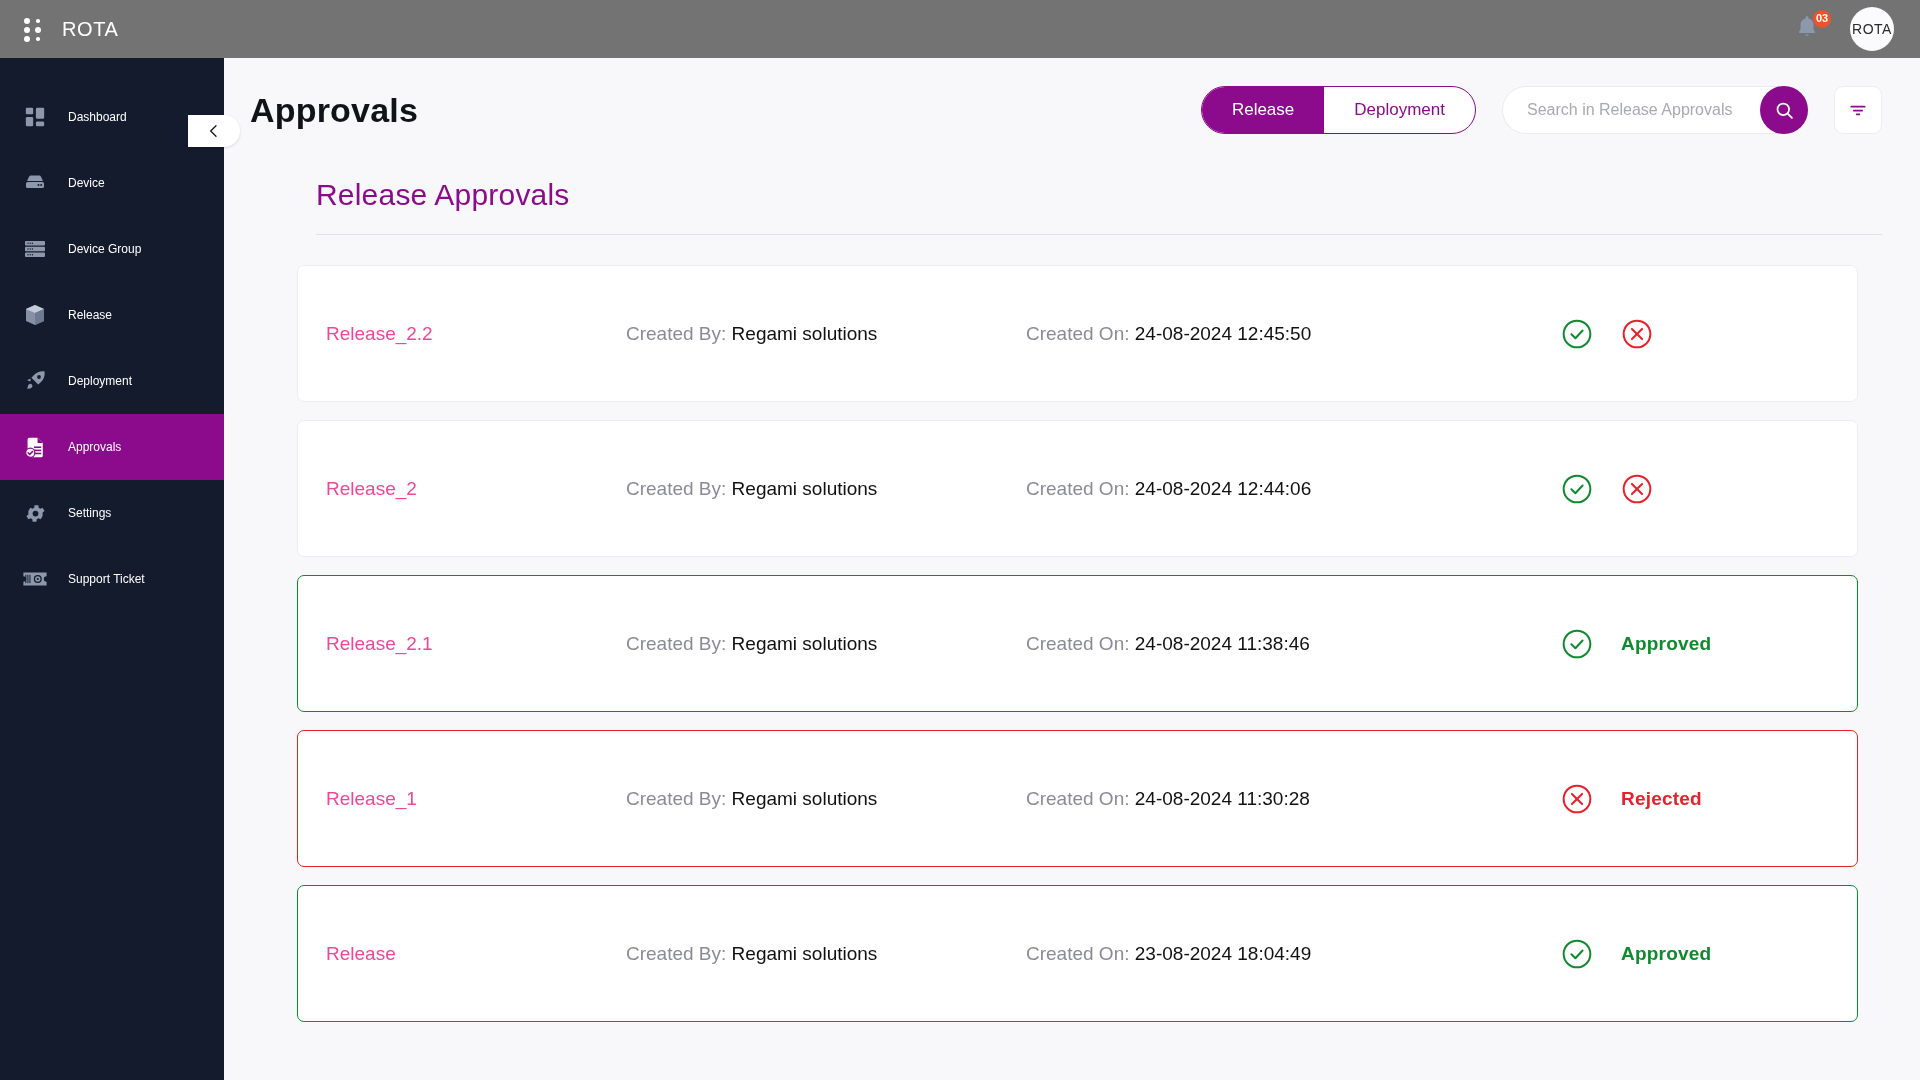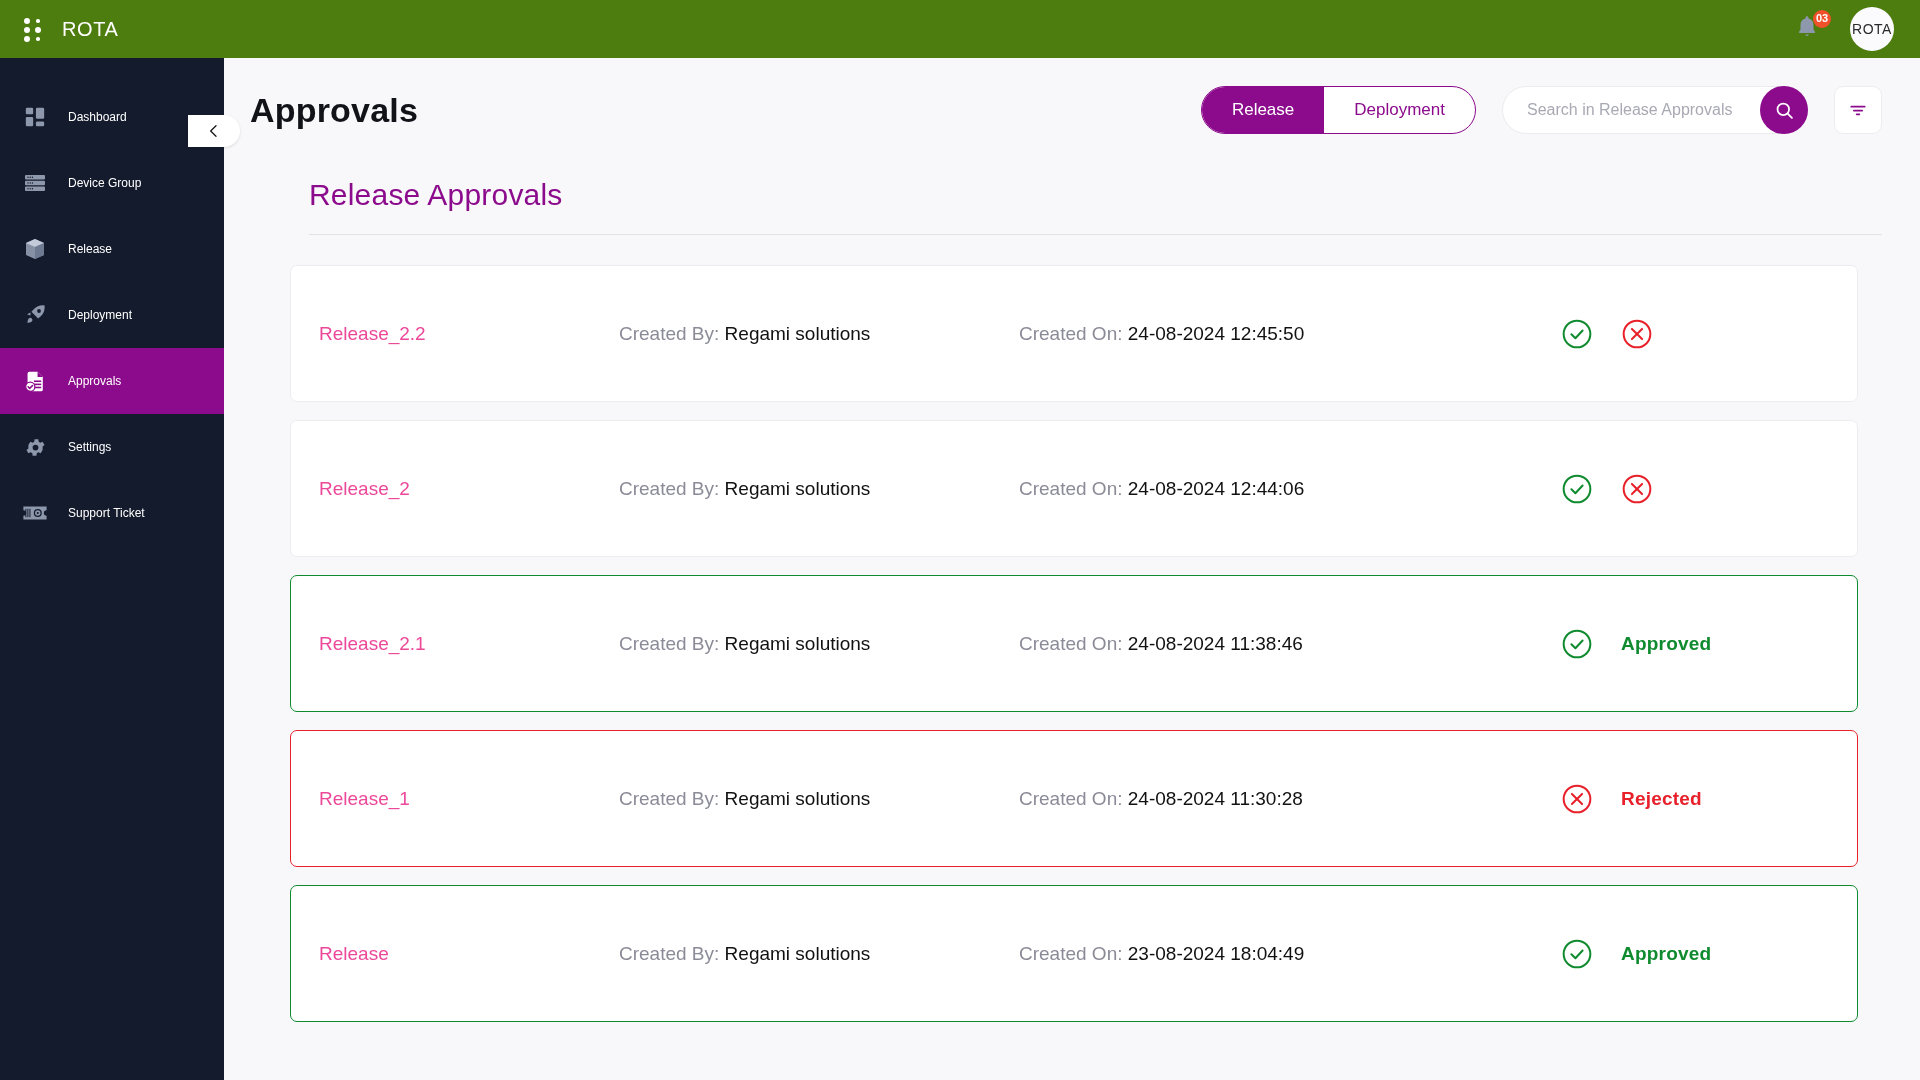--- a/index.html
+++ b/index.html
@@ -7,21 +7,21 @@
     width: 1920px; height: 1080px;
     font-family: "Liberation Sans", sans-serif;
     background: #f8f8fa;
     overflow: hidden;
   }
   .app { position: relative; width: 1920px; height: 1080px; display: flex; flex-direction: column; }
 
   
   .topbar {
     height: 58px; min-height: 58px;
-    background: #4d7c0f;
+    background: #737373;
     display: flex; align-items: center;
     padding: 0 26px 0 24px;
     position: relative; z-index: 30;
   }
   .brand { display: flex; align-items: center; gap: 16px; }
   .logo-dots { width: 22px; height: 26px; position: relative; }
   .logo-dots i { position: absolute; border-radius: 50%; background: #ffffff; display: block; }
   .d-lg { width: 6px; height: 6px; }
   .d-sm { width: 3.5px; height: 3.5px; }
   .brand-name { color: #ffffff; font-size: 20px; letter-spacing: .6px; font-weight: 400; }
@@ -113,21 +113,21 @@
     display: flex; align-items: center; justify-content: center;
   }
   .filter-btn {
     width: 48px; height: 48px; border-radius: 9px;
     background: #ffffff; border: 1px solid #eeecef;
     display: flex; align-items: center; justify-content: center;
     cursor: pointer;
   }
 
   
-  .content { flex: 1; padding: 0 38px 0 40px; overflow: hidden; }
+  .content { flex: 1; padding: 0 38px 0 40px; overflow: hidden; margin-left: 7px; }
   .section-head { padding: 22px 0 0 45px; }
   .section-title { font-size: 30px; color: #8c0b8c; font-weight: 400; letter-spacing: .2px; }
   .rule { height: 1px; background: #e3e1e6; margin: 22px 0 0 0; }
 
   .list { padding: 30px 24px 0 26px; }
   .row {
     background: #ffffff; border: 1px solid #eeecf1;
     border-radius: 7px; height: 137px;
     display: flex; align-items: center;
     padding: 0 36px 0 28px; margin-bottom: 18px;
@@ -187,20 +187,31 @@
           <svg width="22" height="22" viewBox="0 0 24 24" fill="currentColor">
             <rect x="2" y="2" width="8" height="7" rx="1.4"></rect>
             <rect x="13" y="2" width="9" height="12" rx="1.4"></rect>
             <rect x="2" y="12" width="8" height="10" rx="1.4"></rect>
             <rect x="13" y="17" width="9" height="5" rx="1.4"></rect>
           </svg>
         </span>
         <span class="nav-label">Dashboard</span>
       </div>
 
+      <div class="nav-item">
+        <span class="ico">
+          <svg width="24" height="24" viewBox="0 0 24 24" fill="currentColor">
+            <path d="M4 10l2-4.2A2 2 0 017.8 4.6h8.4A2 2 0 0118 5.8L20 10z"></path>
+            <rect x="3" y="11" width="18" height="6" rx="1.6"></rect>
+            <circle cx="15.5" cy="14" r="1" fill="#141b2d"></circle>
+            <circle cx="18.2" cy="14" r="1" fill="#141b2d"></circle>
+          </svg>
+        </span>
+        <span class="nav-label">Device</span>
+      </div>
 
       <div class="nav-item">
         <span class="ico">
           <svg width="24" height="24" viewBox="0 0 24 24" fill="currentColor">
             <rect x="2" y="4" width="20" height="4.4" rx=".9"></rect>
             <rect x="2" y="9.8" width="20" height="4.4" rx=".9"></rect>
             <rect x="2" y="15.6" width="20" height="4.4" rx=".9"></rect>
             <circle cx="5" cy="6.2" r=".7" fill="#141b2d"></circle>
               <circle cx="7.2" cy="6.2" r=".7" fill="#141b2d"></circle>
               <circle cx="9.4" cy="6.2" r=".7" fill="#141b2d"></circle>

